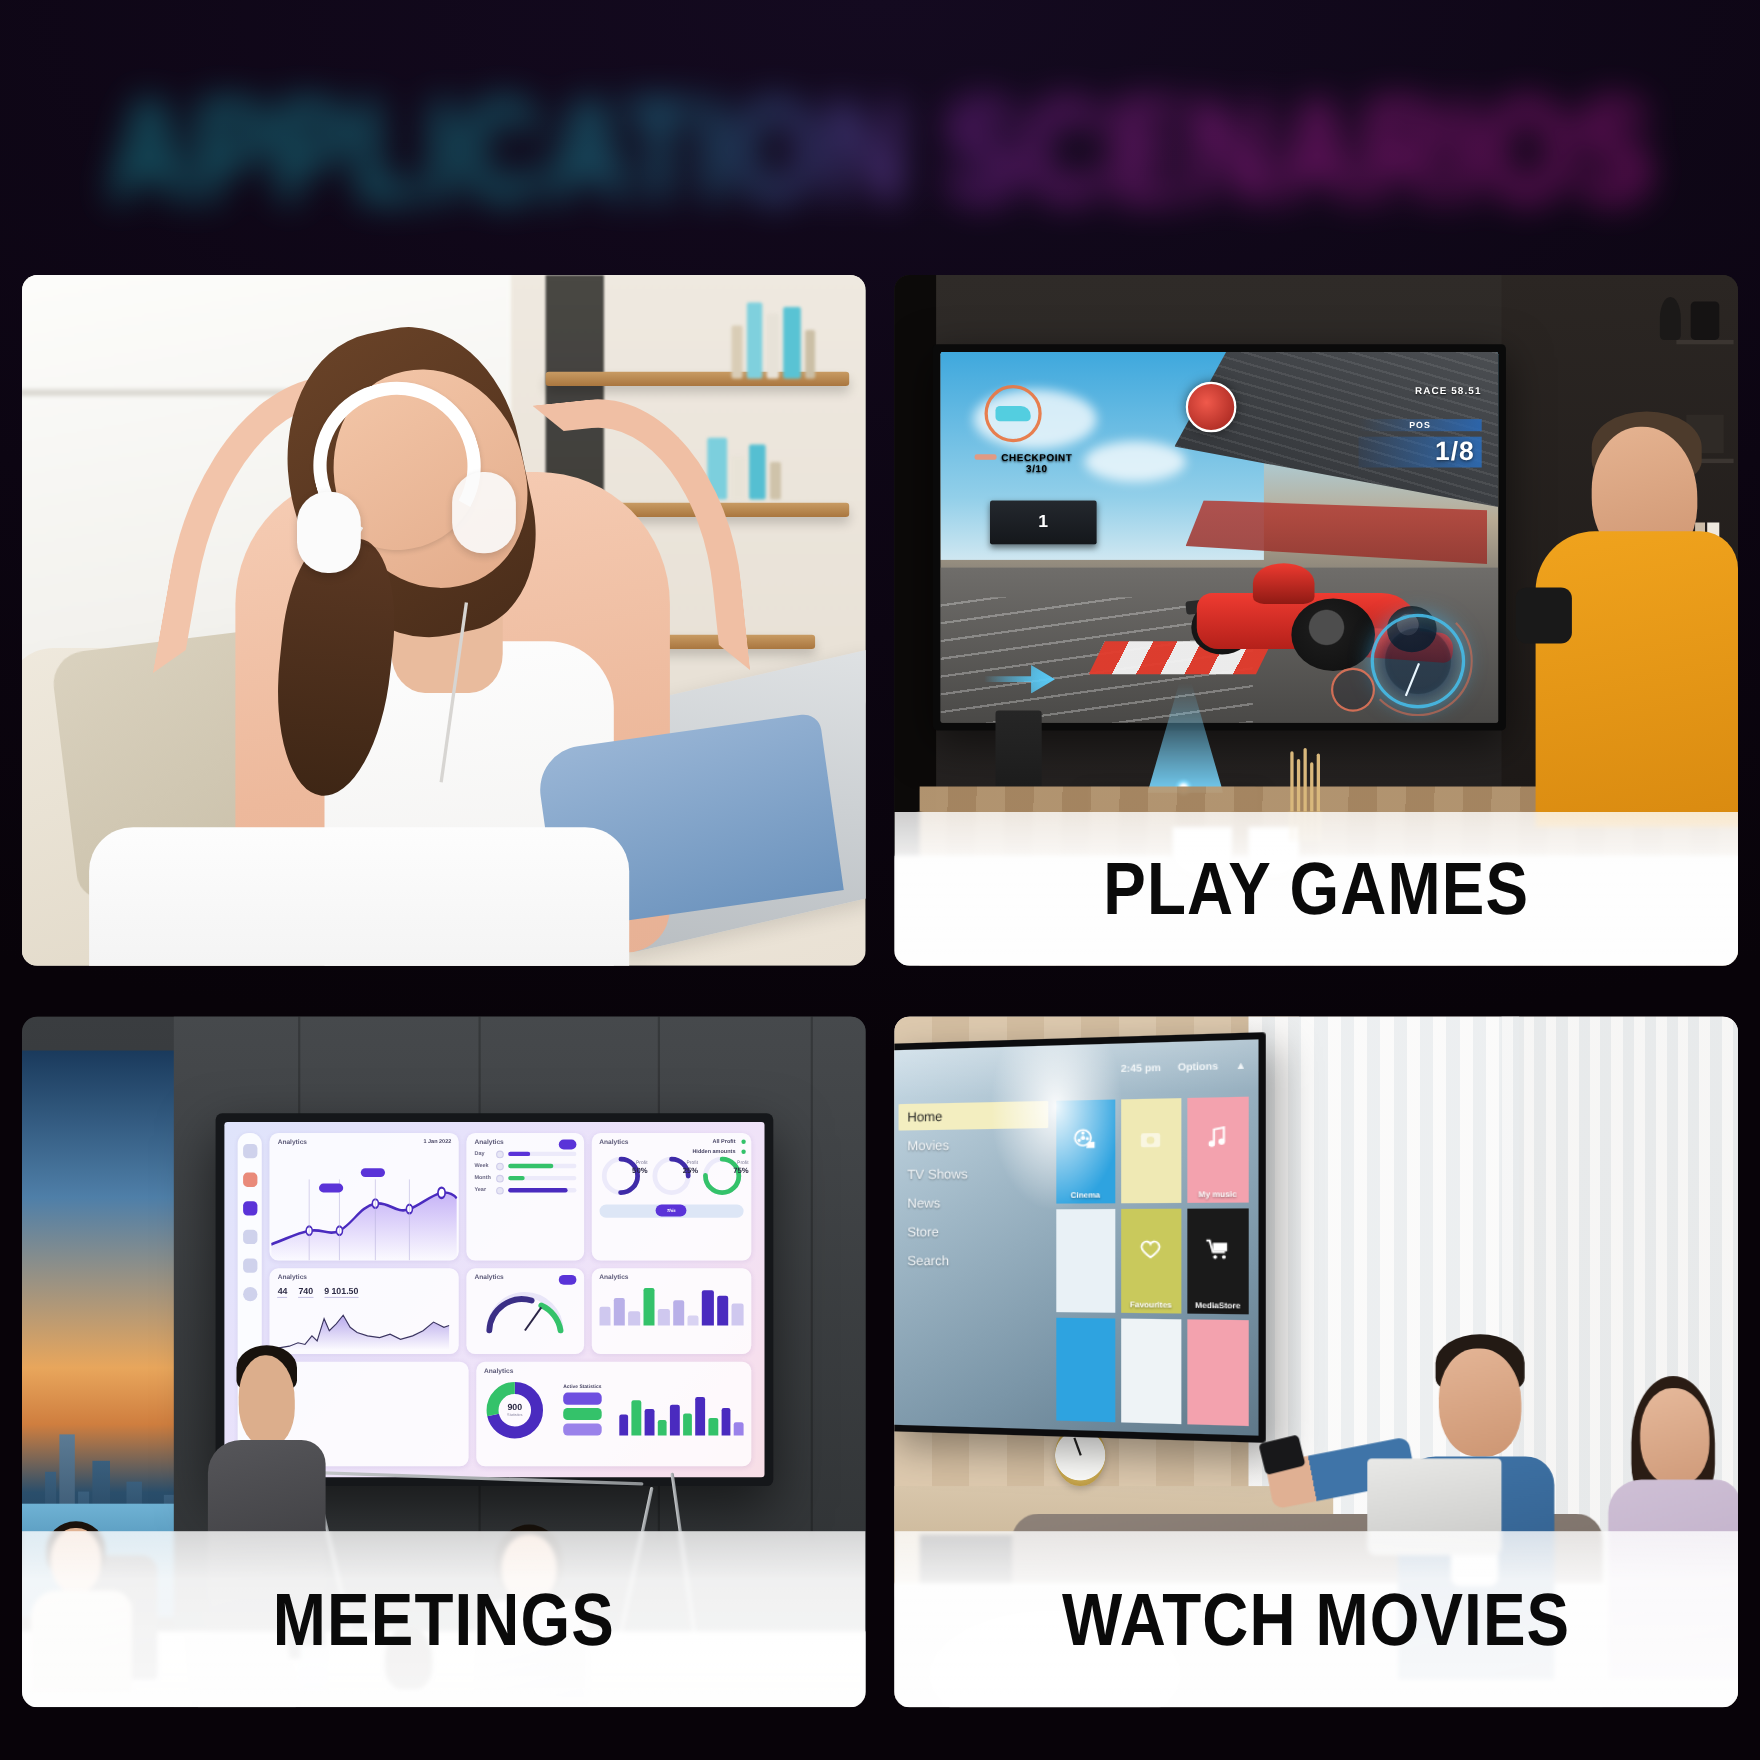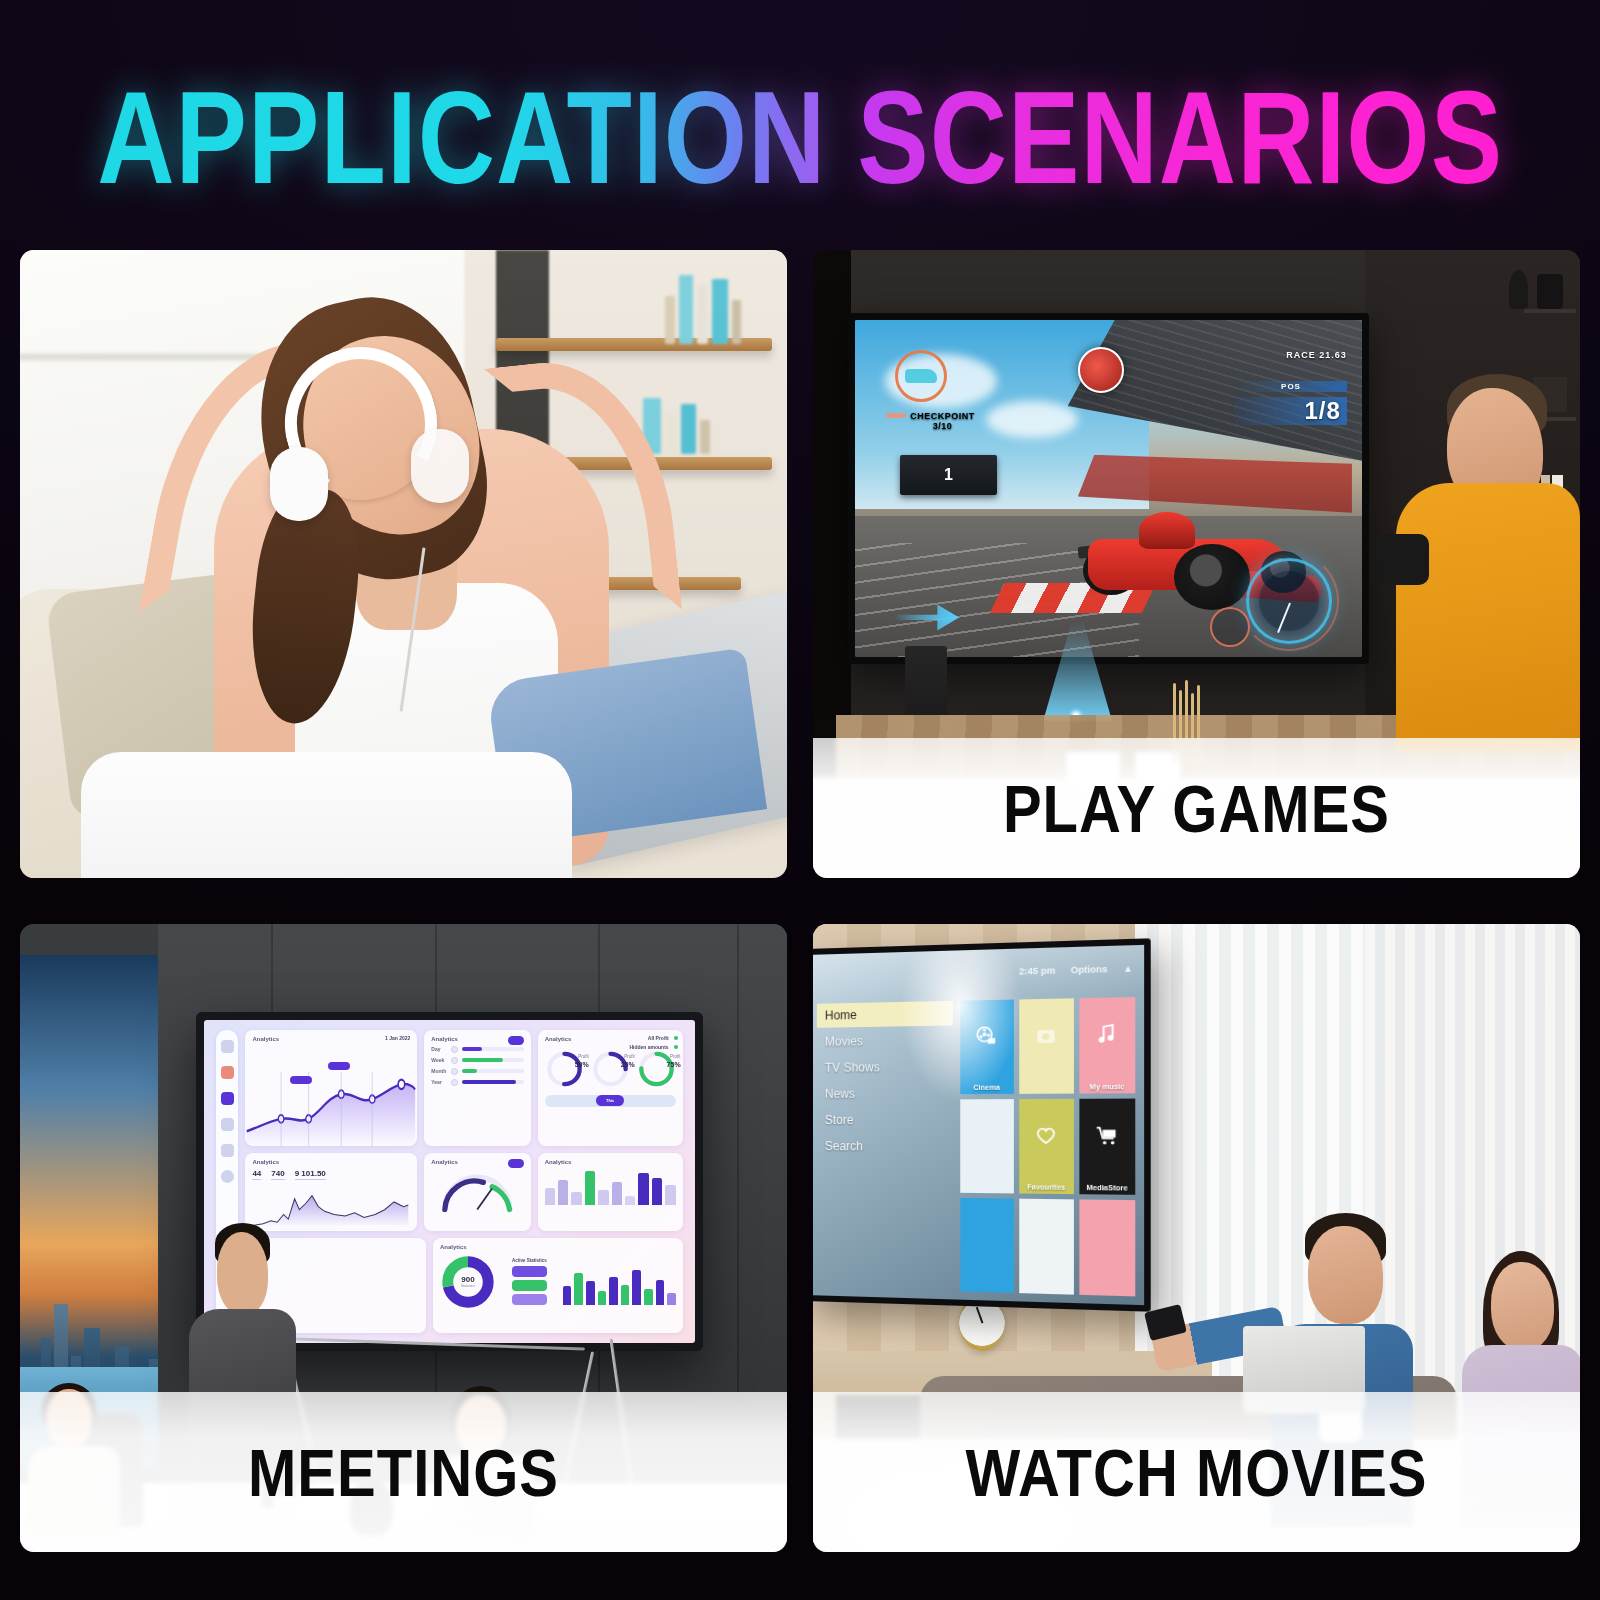--- a/index.html
+++ b/index.html
@@ -696,26 +696,20 @@
 <body>
 
 <div class="page">
 
   <div class="title-glow" aria-hidden="true">
     <div class="title">
       <span class="seg1">APPLICATION</span>
       <span class="seg2">SCENARIOS</span>
     </div>
   </div>
-  <div class="title-wrap">
-    <div class="title">
-      <span class="seg1">APPLICATION</span>
-      <span class="seg2">SCENARIOS</span>
-    </div>
-  </div>
 
   <div class="grid">
 
     <div class="card">
       <div class="card-photo">
         <div class="music-bg"></div>
         <div class="m-window"></div>
         <div class="m-shelfwall"></div>
         <div class="m-darkpanel"></div>
         <div class="m-shelf s1"></div>
@@ -802,21 +796,21 @@
             <div class="hud-check">
               <span>CHECKPOINT</span>
               <span class="num">3/10</span>
             </div>
             <div class="hud-board">
               <span>1</span>
             </div>
             <div class="hud-badge"></div>
             <div class="hud hud-race">
               <span>RACE</span>
-              <span>21.63</span>
+              <span>58.51</span>
             </div>
             <div class="hud hud-pos-label">POS</div>
             <div class="hud hud-pos-val">1/8</div>
             <div class="hud-speedo">
                 <div class="hud-speedo-ring"></div>
               </div>
             <div class="hud-small-gauge"></div>
             <div class="hud-arrow"></div>
           </div>
         </div>

